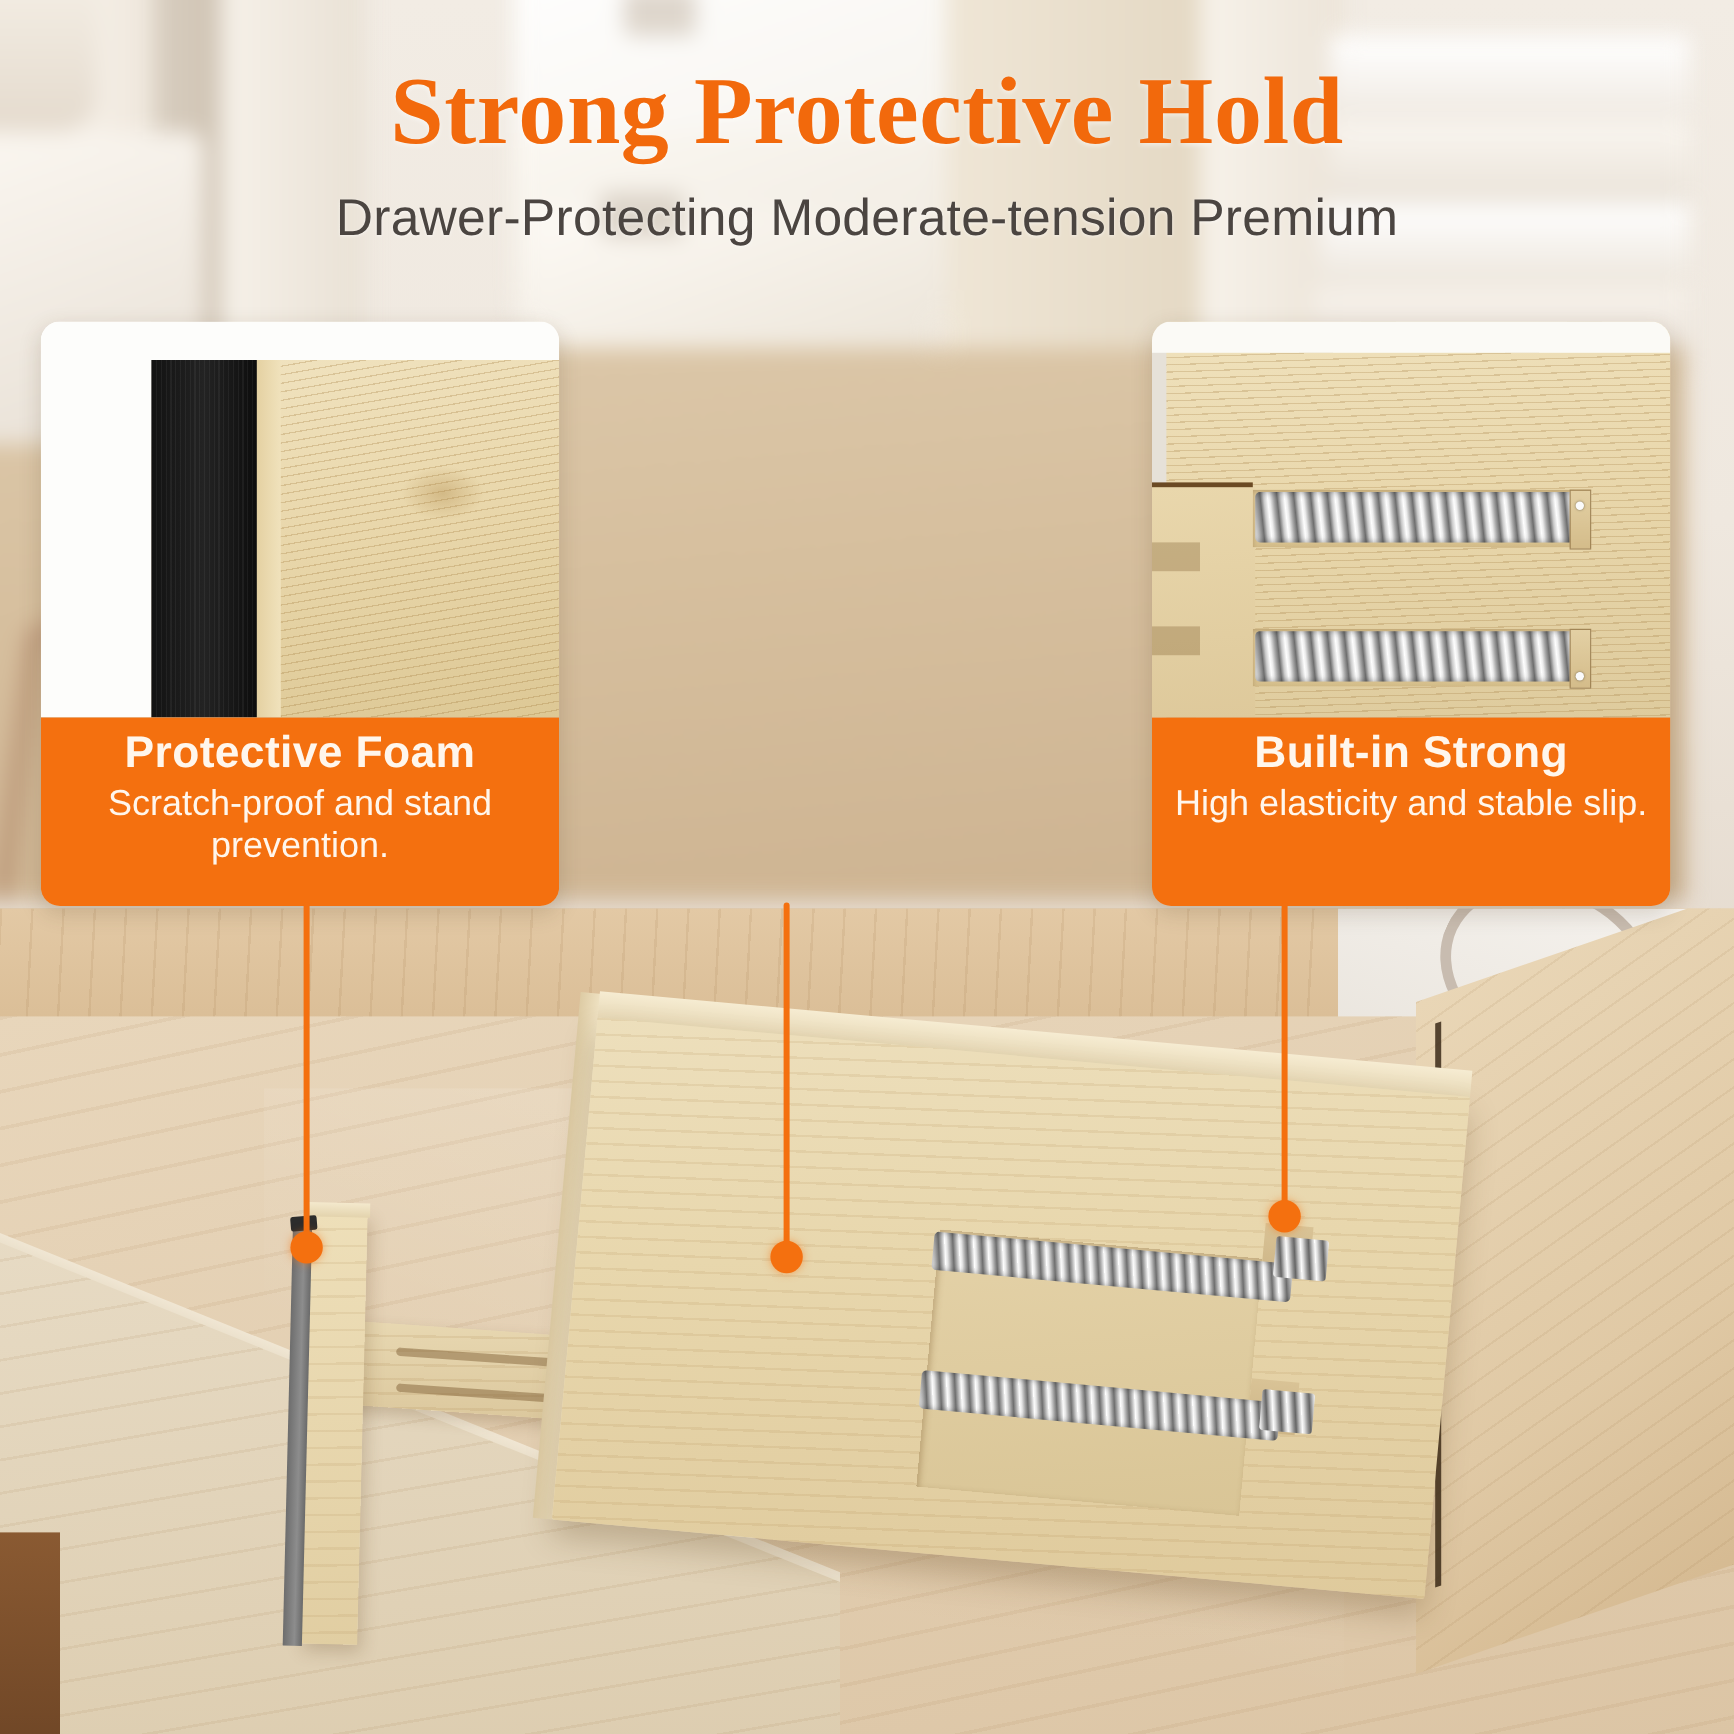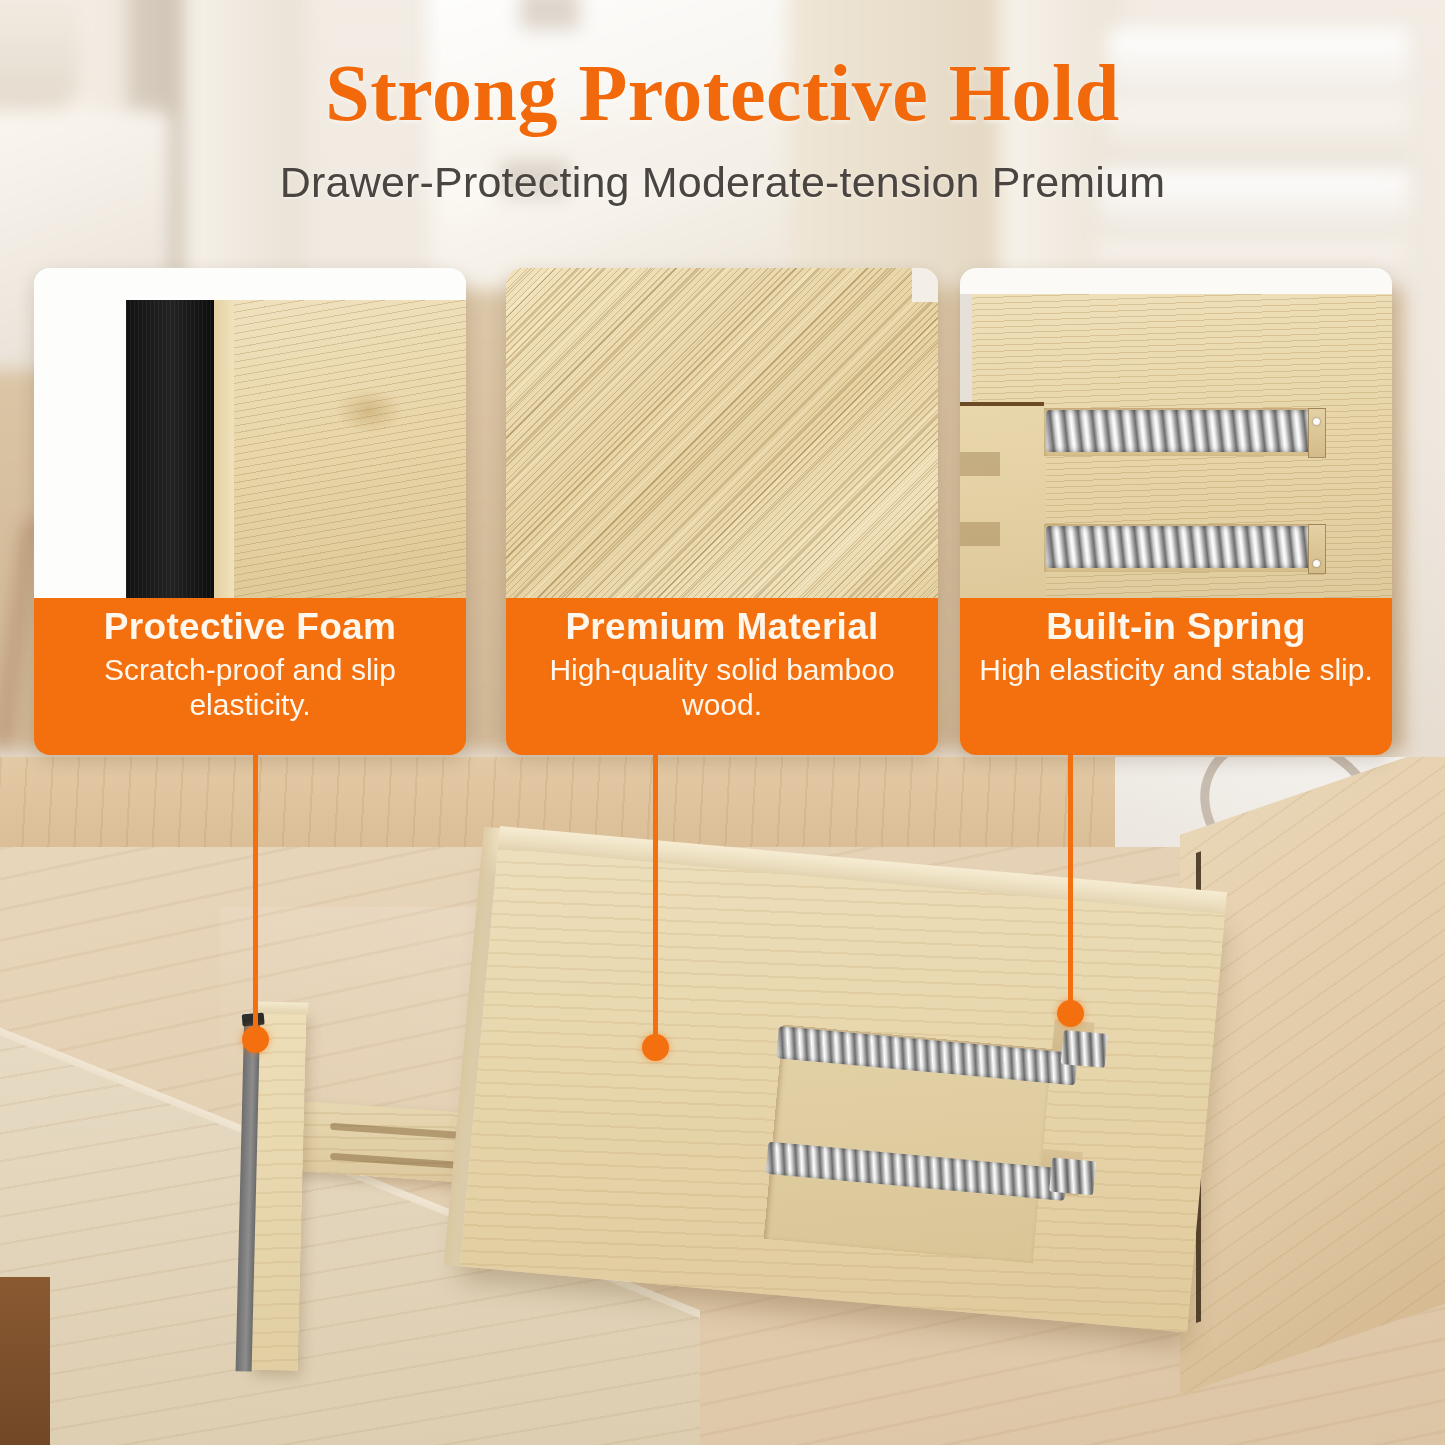--- a/index.html
+++ b/index.html
@@ -356,37 +356,24 @@
       <div class="c1-wood-g"></div>
       <div class="c1-knot"></div>
       <div class="c1-edge"></div>
       <div class="c1-foam"></div>
       <div class="c1-foam-tex"></div>
       <div class="c1-white"></div>
       <div class="c1-whitetop"></div>
     </div>
     <div class="card-label">
       <div class="card-title">Protective Foam</div>
-      <div class="card-desc">Scratch-proof and slip elasticity.</div>
+      <div class="card-desc">Scratch-proof and stand prevention.</div>
     </div>
   </div>
 
-  <div class="card card2">
-    <div class="card-photo">
-      <div class="c2-wood"></div>
-      <div class="c2-g1"></div>
-      <div class="c2-g2"></div>
-      <div class="c2-g3"></div>
-      <div class="c2-whitecorner"></div>
-    </div>
-    <div class="card-label">
-      <div class="card-title">Premium Material</div>
-      <div class="card-desc">High-quality solid bamboo wood.</div>
-    </div>
-  </div>
 
   <div class="card card3">
     <div class="card-photo">
       <div class="c3-wood"></div>
       <div class="c3-wood-g"></div>
       <div class="c3-bgstrip"></div>
       <div class="c3-darkgap"></div>
       <div class="c3-step"></div>
       <div class="c3-stepline c3-sl-a"></div>
       <div class="c3-stepline c3-sl-b"></div>
@@ -394,21 +381,21 @@
       <div class="c3-channel c3-ch-b"></div>
       <div class="c3-spring c3-sp-a"></div>
       <div class="c3-spring c3-sp-b"></div>
       <div class="c3-anchor c3-an-a"></div>
       <div class="c3-anchor c3-an-b"></div>
       <div class="c3-screw c3-scr-a"></div>
       <div class="c3-screw c3-scr-b"></div>
       <div class="c3-whitetop"></div>
     </div>
     <div class="card-label">
-      <div class="card-title">Built-in Spring</div>
+      <div class="card-title">Built-in Strong</div>
       <div class="card-desc">High elasticity and stable slip.</div>
     </div>
   </div>
 
   <div class="conn-line cl-1"></div>
   <div class="conn-dot cd-1"></div>
 
   <div class="conn-line cl-2"></div>
   <div class="conn-dot cd-2"></div>
 

